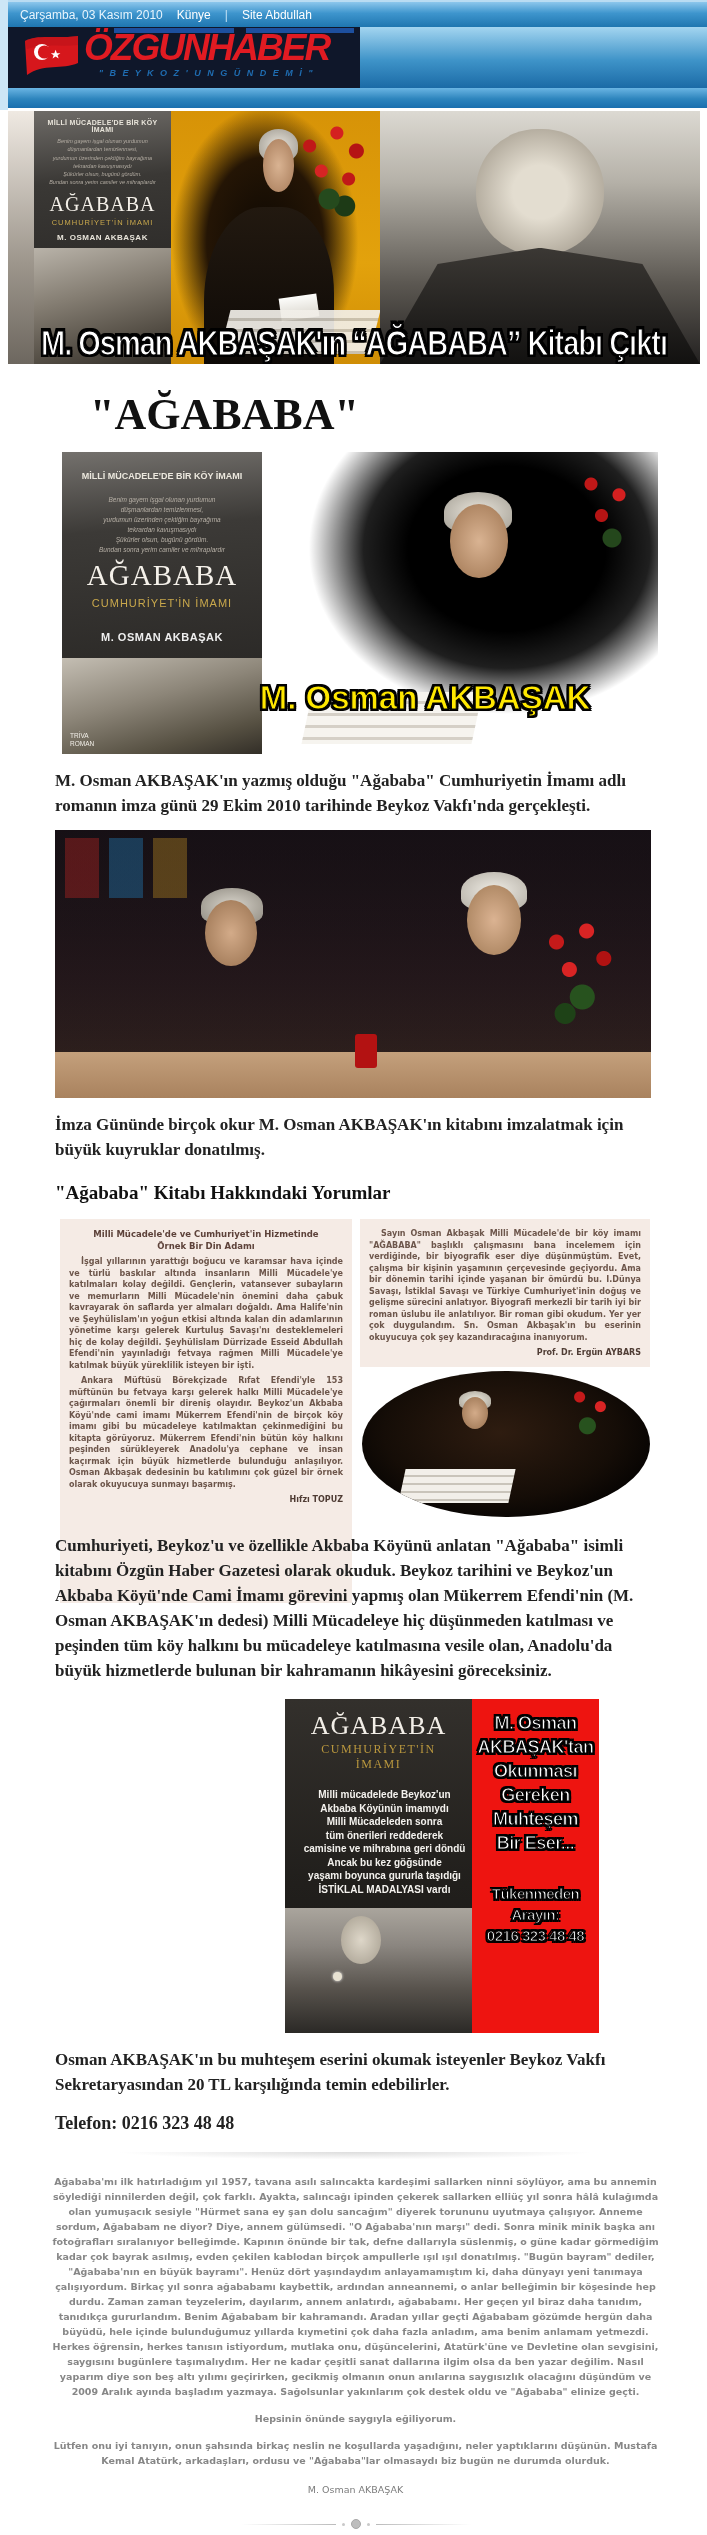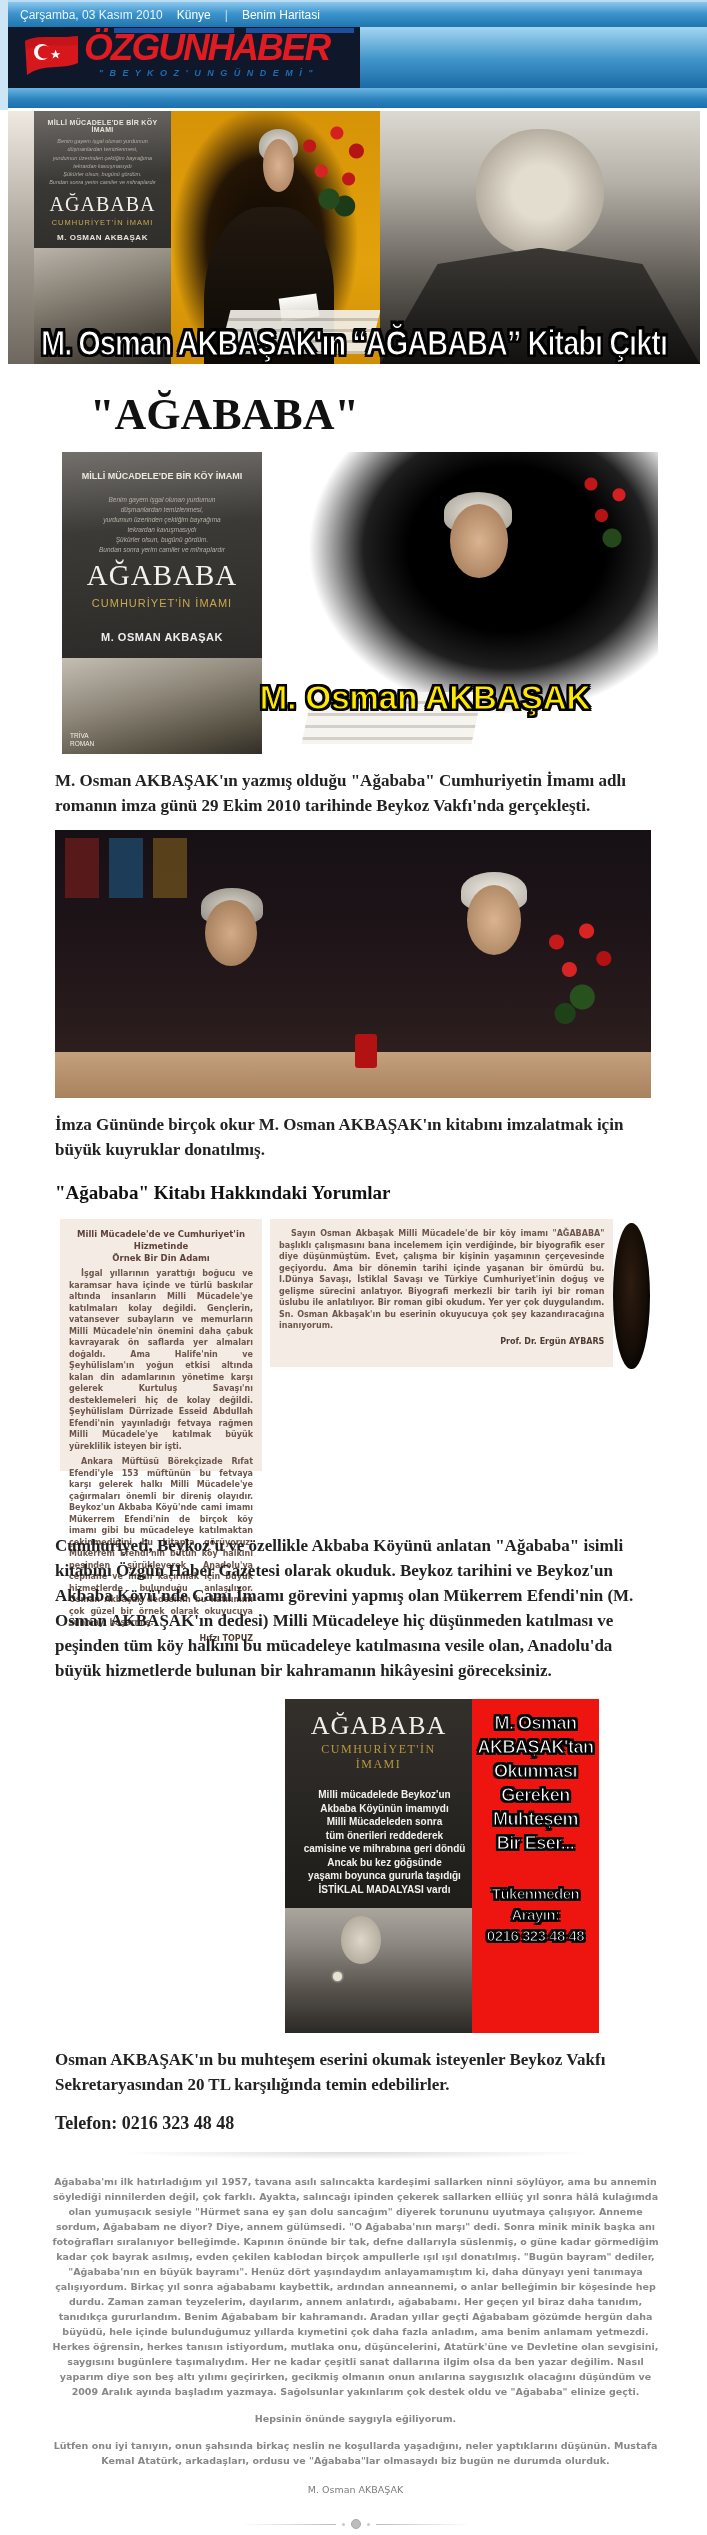--- a/index.html
+++ b/index.html
@@ -130,25 +130,25 @@
      radial-gradient(circle at 40% 45%,#d92424 0 7px,transparent 8px),
      radial-gradient(circle at 55% 70%,#27521e 0 12px,transparent 13px),
      radial-gradient(circle at 35% 85%,#1e4217 0 10px,transparent 11px);}
   .p2-table{position:absolute;bottom:0;width:100%;height:46px;background:linear-gradient(#c4a07c,#a9825e);}
   .p2-cup{position:absolute;bottom:30px;left:300px;width:22px;height:34px;background:#b31212;border-radius:3px;}
 
   
   .scan{margin:14px 0 0 5px;width:590px;height:300px;display:flex;gap:8px;background:#fff;}
   .clip{background:#f5ebe5;color:#6d564b;font-family:"DejaVu Sans",sans-serif;font-size:8px;line-height:11.5px;
      text-align:justify;padding:9px 9px;box-sizing:border-box;}
-  .clip-left{width:292px;height:252px;}
+  .clip-left{width:292px;height:384px;}
   .clip-title{text-align:center;font-weight:bold;font-size:8.5px;color:#5d423a;line-height:12px;margin-bottom:4px;}
   .clip p{margin:0 0 4px 0;text-indent:12px;}
   .clip .sig{text-align:right;font-weight:bold;color:#4f3c34;}
-  .scan-right{flex:1;display:flex;flex-direction:row;}
+  .scan-right{flex:1;display:flex;flex-direction:column;}
   .clip-right{height:148px;}
   .oval-photo{position:relative;margin:4px 0 0 auto;width:288px;height:146px;border-radius:50%;
      background:radial-gradient(ellipse at 48% 42%,#2e1c10 0%,#150d07 55%,#050302 78%,rgba(5,3,2,0) 99%);
      overflow:hidden;}
   .ov-face{position:absolute;top:26px;left:100px;width:26px;height:32px;border-radius:50%;background:radial-gradient(#d3ab89,#97704e);}
   .ov-hair{position:absolute;top:20px;left:97px;width:32px;height:18px;border-radius:50% 50% 30% 30%;background:radial-gradient(#eceadf,#a7a195);}
   .ov-books{position:absolute;bottom:14px;left:40px;width:110px;height:34px;transform:skewX(-12deg);
      background:repeating-linear-gradient(180deg,#f2efe9 0 6px,#c9c4ba 6px 8px);}
   .ov-flowers{position:absolute;top:10px;right:34px;width:52px;height:64px;background:
      radial-gradient(circle at 30% 25%,#c51a1a 0 5px,transparent 6px),
@@ -198,21 +198,21 @@
 </style>
 </head>
 <body>
 
 <div class="edge"></div>
 
 <div class="topbar">
   <span>Çarşamba, 03 Kasım 2010</span>
   <a href="#">Künye</a>
   <span class="sep">|</span>
-  <a href="#">Benim Haritasi</a>
+  <a href="#">Site Abdullah</a>
 </div>
 
 <div class="masthead">
   <div class="masthead-blue"></div>
   <a href="#" class="logo">
     <span class="flag">
       <svg width="58" height="46" viewBox="0 0 58 46">
         <path d="M3 8 C16 1 32 6 56 3 L56 30 C40 37 22 30 5 42 Z" fill="#d6171c"></path>
         <path d="M3 8 C16 1 32 6 56 3 L56 12 C38 14 20 10 5 16 Z" fill="#b71217" opacity="0.5"></path>
         <circle cx="20" cy="19" r="8" fill="#fff"></circle>

